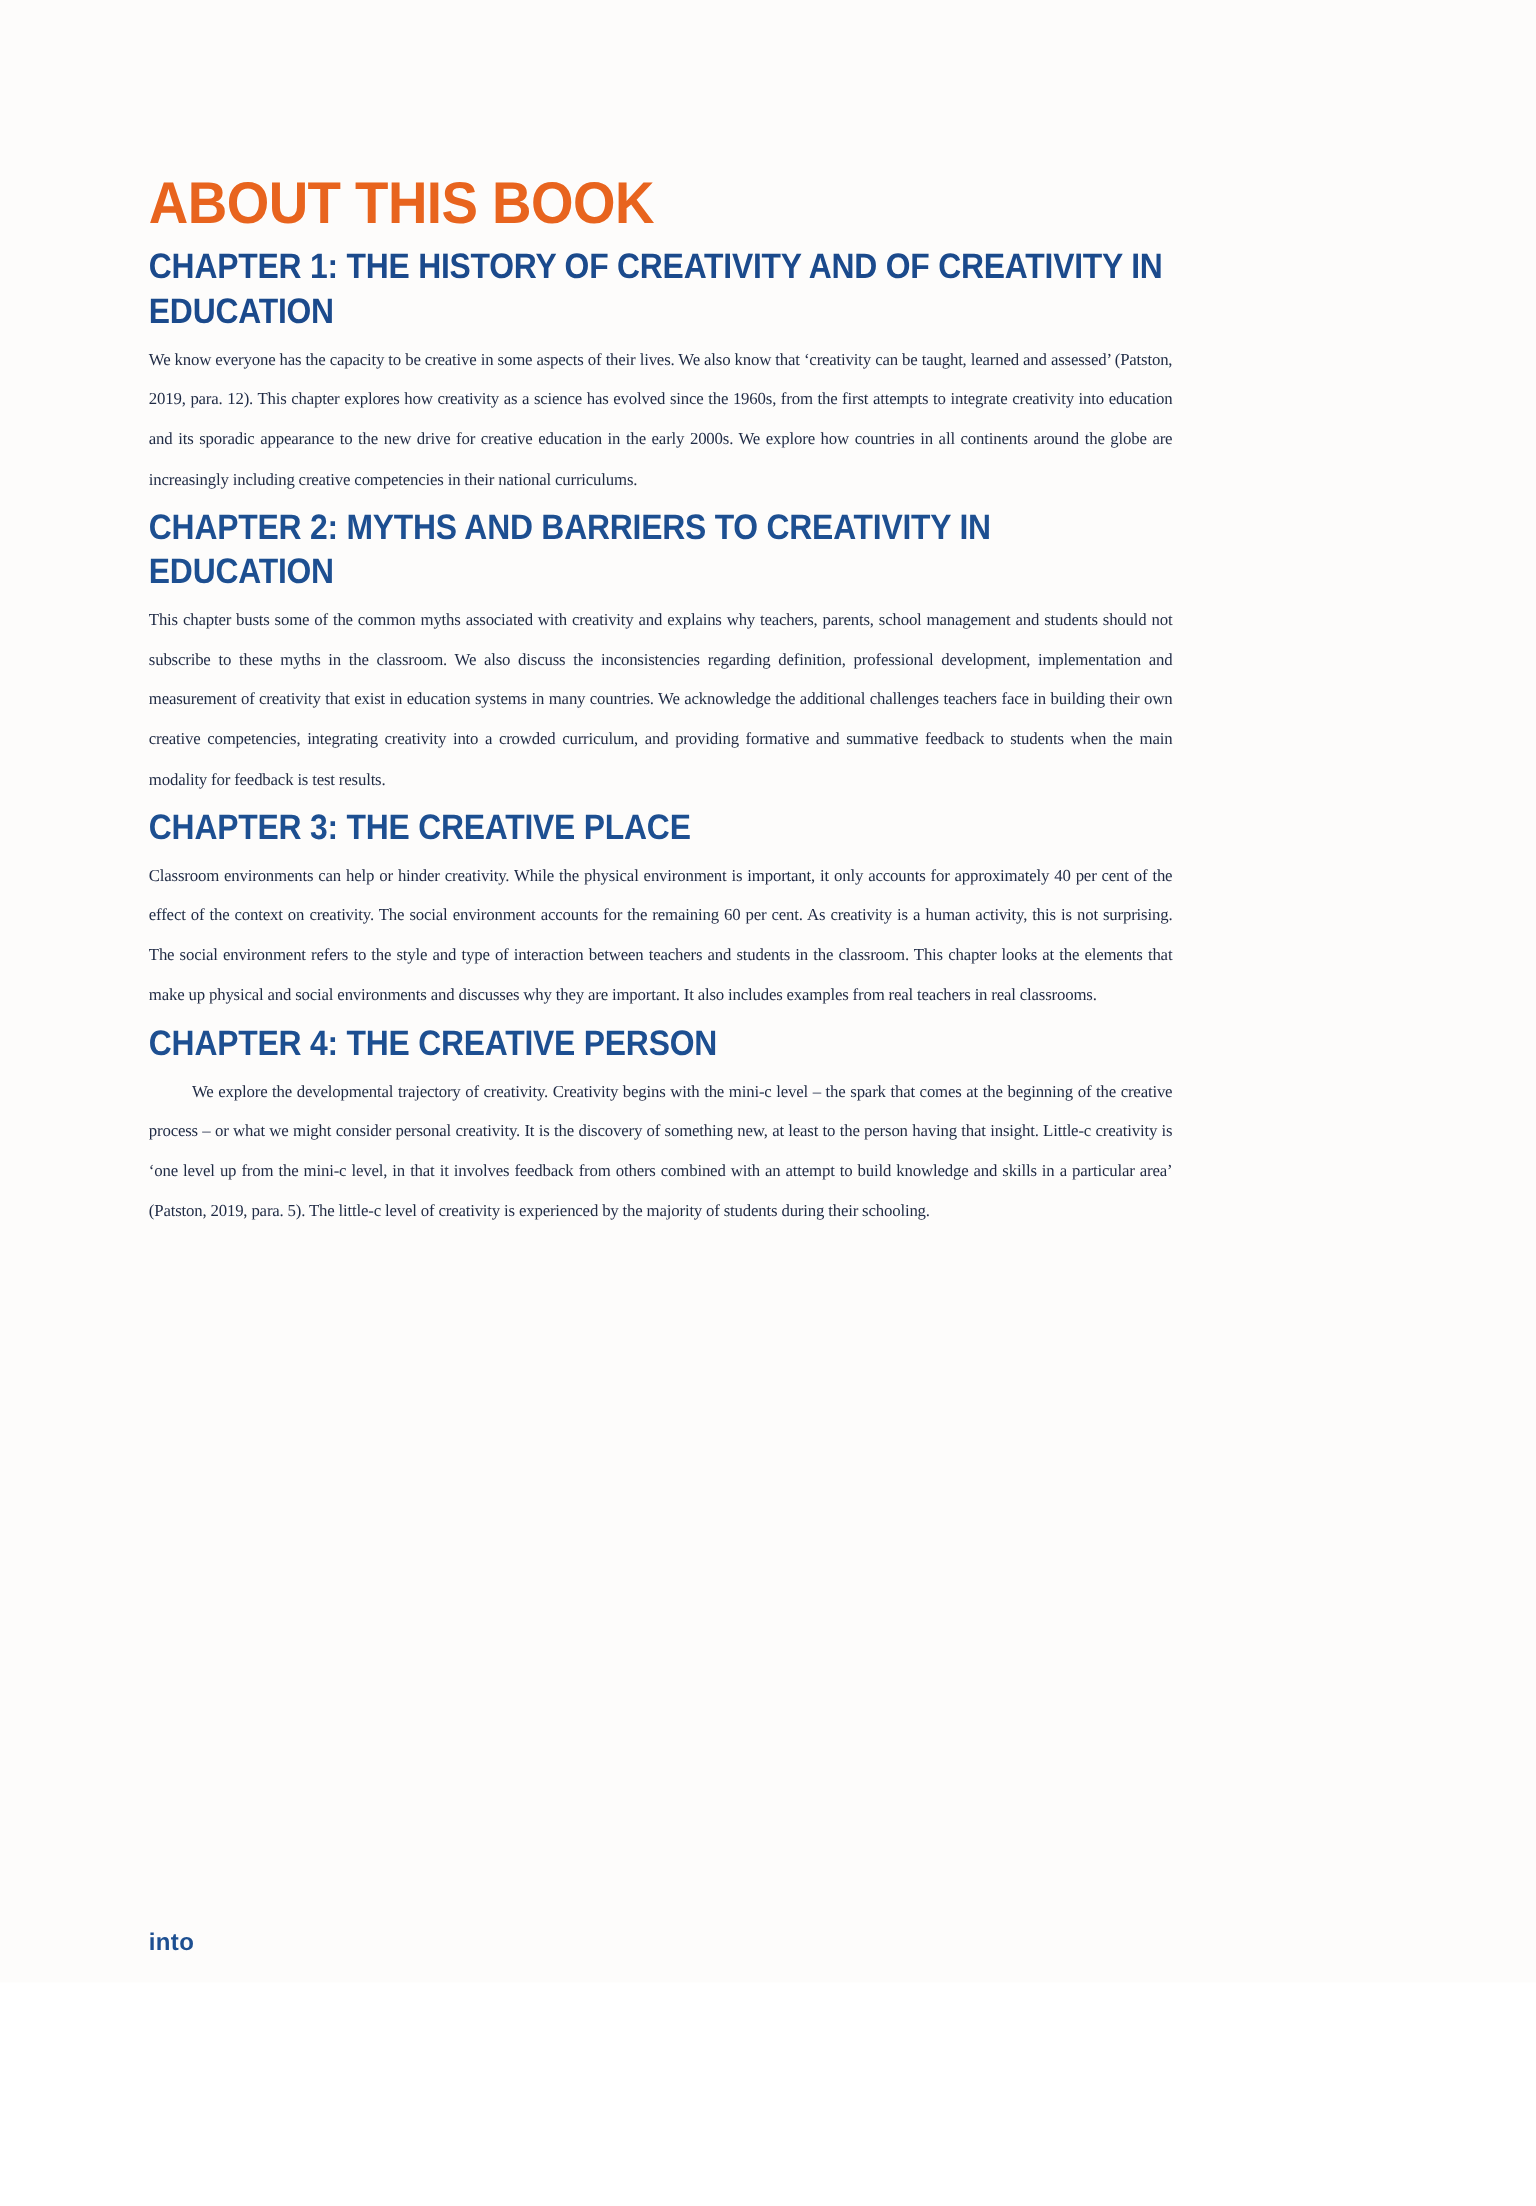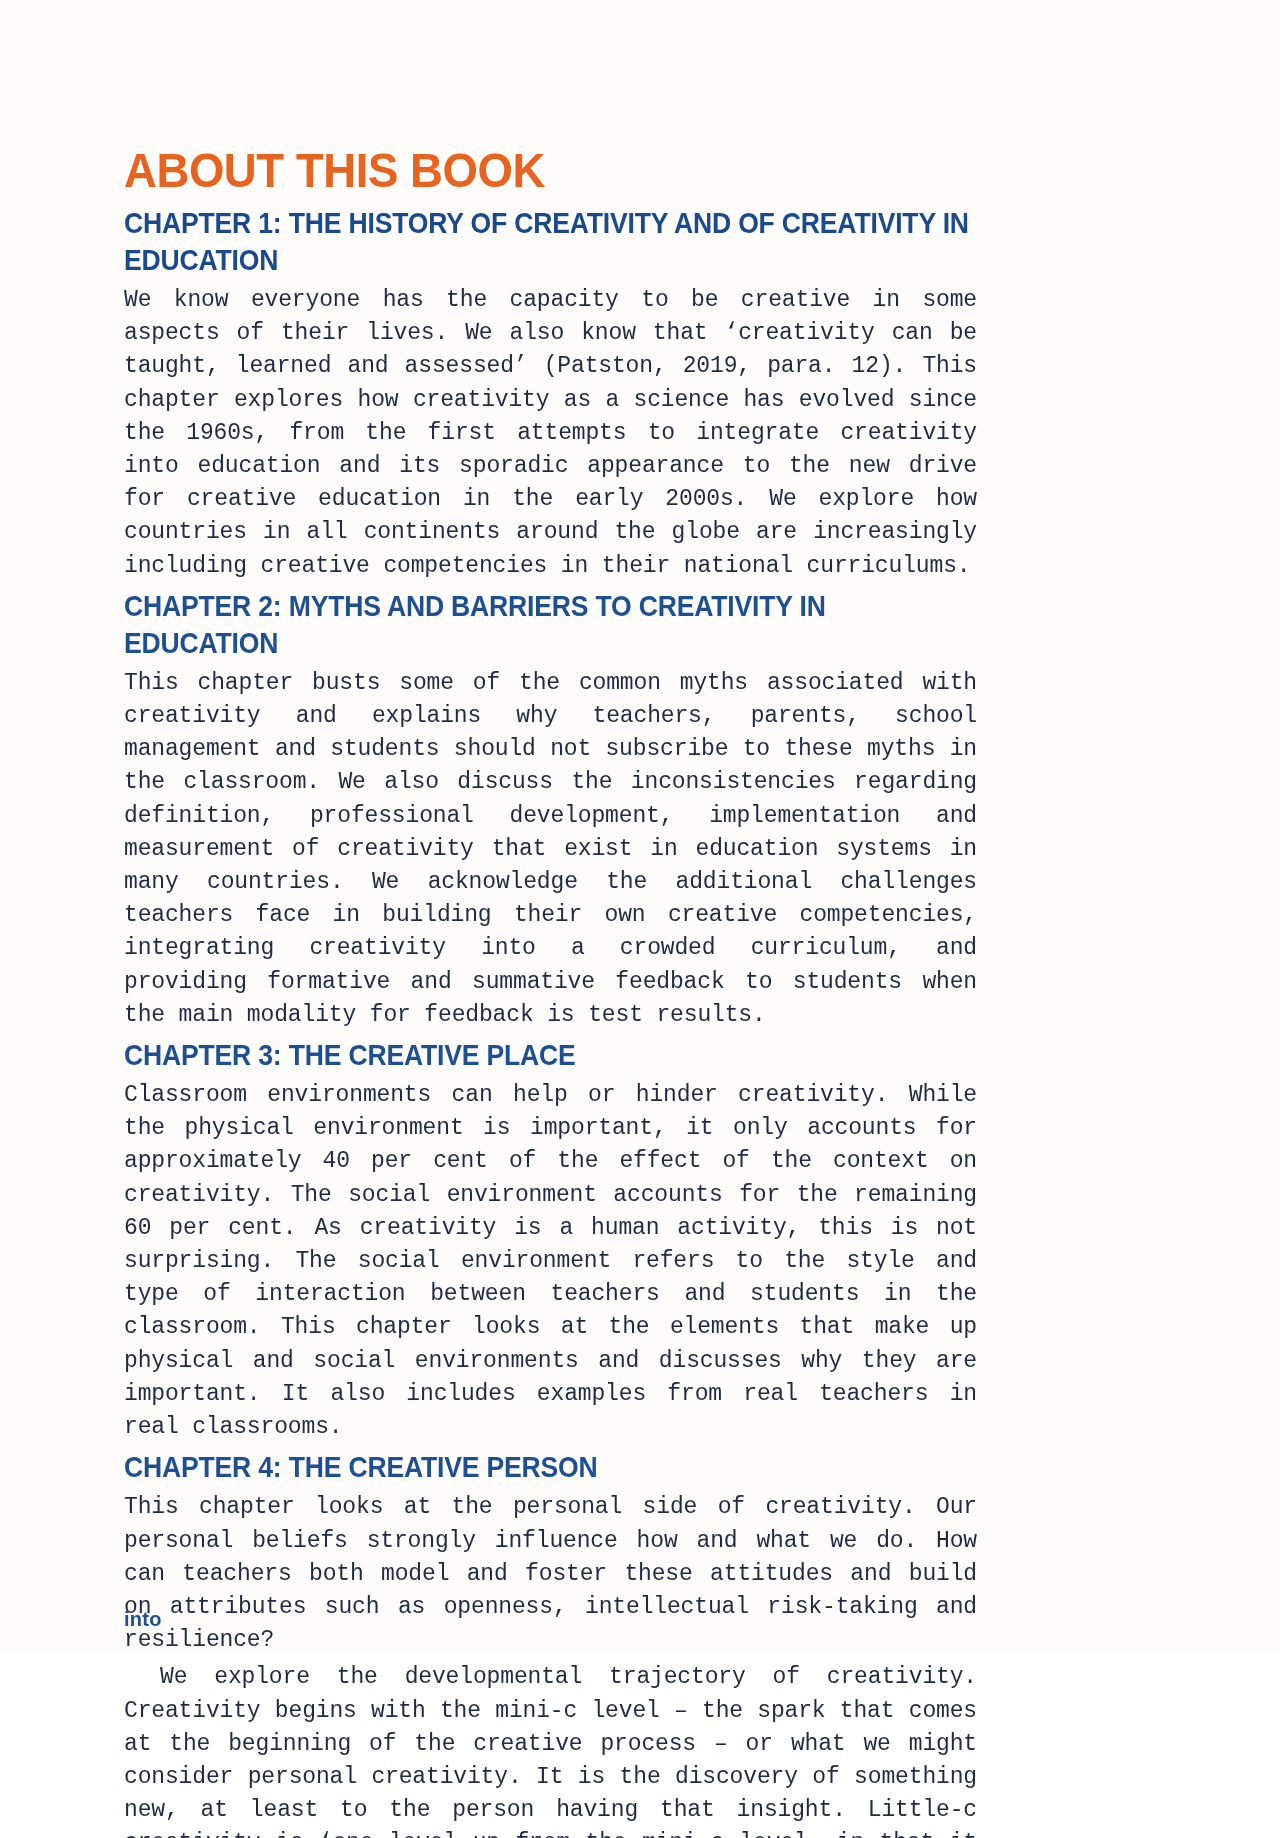--- a/index.html
+++ b/index.html
@@ -49,22 +49,22 @@
     color: #1d4f91;
     margin: 4px 0 6px 0;
     transform: scaleX(0.9);
     transform-origin: left top;
     width: 111%;
     letter-spacing: -0.2px;
   }
   .chapter-heading.c1 { color: #1b4a8c; }
 
   .body-text {
-    font-family: Liberation Mono, monospace;
-    font-size: 23px;
+    font-family: Liberation Serif, serif;
+    font-size: 14px;
     line-height: 33.2px;
     color: #1f2a44;
     text-align: justify;
     text-justify: inter-word;
     margin: 0 0 4px 0;
     letter-spacing: -0.15px;
   }
   .body-text.indented {
     text-indent: 36px;
   }
@@ -95,20 +95,19 @@
     <h2 class="chapter-heading c1">CHAPTER 1: THE HISTORY OF CREATIVITY AND OF CREATIVITY IN EDUCATION</h2>
     <p class="body-text">We know everyone has the capacity to be creative in some aspects of their lives. We also know that ‘creativity can be taught, learned and assessed’ (Patston, 2019, para. 12). This chapter explores how creativity as a science has evolved since the 1960s, from the first attempts to integrate creativity into education and its sporadic appearance to the new drive for creative education in the early 2000s. We explore how countries in all continents around the globe are increasingly including creative competencies in their national curriculums.</p>
 
     <h2 class="chapter-heading">CHAPTER 2: MYTHS AND BARRIERS TO CREATIVITY IN EDUCATION</h2>
     <p class="body-text">This chapter busts some of the common myths associated with creativity and explains why teachers, parents, school management and students should not subscribe to these myths in the classroom. We also discuss the inconsistencies regarding definition, professional development, implementation and measurement of creativity that exist in education systems in many countries. We acknowledge the additional challenges teachers face in building their own creative competencies, integrating creativity into a crowded curriculum, and providing formative and summative feedback to students when the main modality for feedback is test results.</p>
 
     <h2 class="chapter-heading">CHAPTER 3: THE CREATIVE PLACE</h2>
     <p class="body-text">Classroom environments can help or hinder creativity. While the physical environment is important, it only accounts for approximately 40 per cent of the effect of the context on creativity. The social environment accounts for the remaining 60 per cent. As creativity is a human activity, this is not surprising. The social environment refers to the style and type of interaction between teachers and students in the classroom. This chapter looks at the elements that make up physical and social environments and discusses why they are important. It also includes examples from real teachers in real classrooms.</p>
 
     <h2 class="chapter-heading">CHAPTER 4: THE CREATIVE PERSON</h2>
-    <p class="body-text">This chapter looks at the personal side of creativity. Our personal beliefs strongly influence how and what we do. How can teachers both model and foster these attitudes and build on attributes such as openness, intellectual risk-taking and resilience?</p>
     <p class="body-text indented">We explore the developmental trajectory of creativity. Creativity begins with the mini-c level – the spark that comes at the beginning of the creative process – or what we might consider personal creativity. It is the discovery of something new, at least to the person having that insight. Little-c creativity is ‘one level up from the mini-c level, in that it involves feedback from others combined with an attempt to build knowledge and skills in a particular area’ (Patston, 2019, para. 5). The little-c level of creativity is experienced by the majority of students during their schooling.</p>
 
   </div>
 
   <div class="page-number">into</div>
 
 </div>
 
 </body></html>

